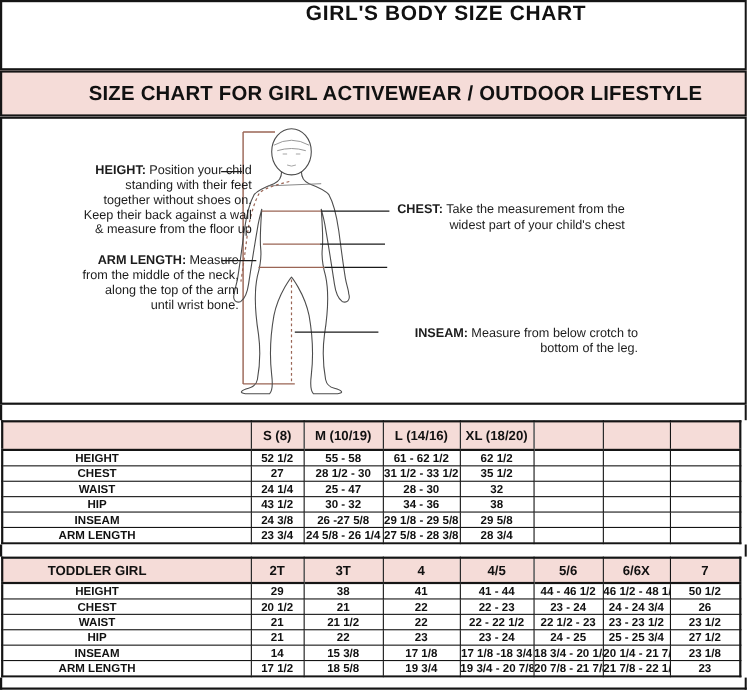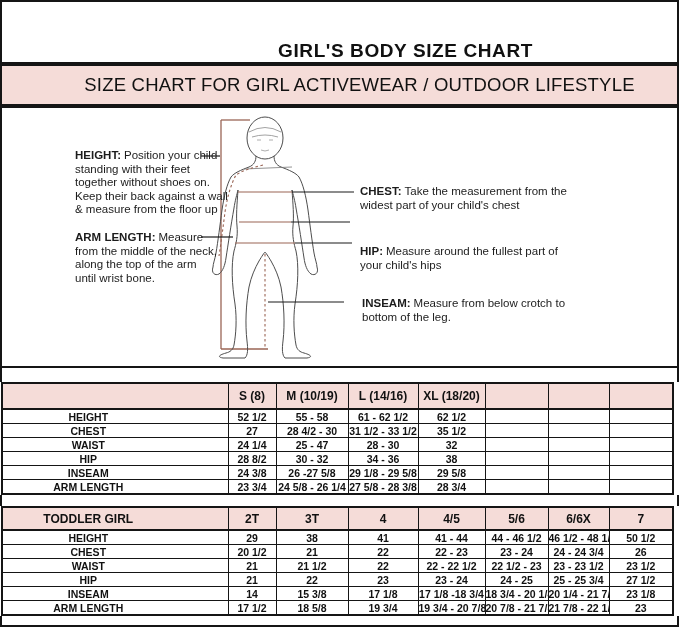--- a/index.html
+++ b/index.html
@@ -2,27 +2,27 @@
 <html><head>
 <meta charset="utf-8">
 <style>
   html,body{margin:0;padding:0;background:#fff;}
   #page{
     position:relative;width:679px;height:632px;background:#fff;
     font-family:"Liberation Sans",sans-serif;color:#111;overflow:hidden;
   }
   .frame{border:2px solid #151515;background:#fff;box-sizing:border-box;margin:0;}
   
-  #title-box{height:64px;display:flex;align-items:flex-end;justify-content:center;}
+  #title-box{height:64px;display:flex;align-items:flex-start;justify-content:center;}
   #page-title{font-size:19px;font-weight:bold;letter-spacing:.6px;padding-left:132px;white-space:nowrap;}
   
   #banner{height:42px;background:#f5dcd8;display:flex;align-items:center;justify-content:center;}
-  #banner-text{font-size:18.5px;font-weight:normal;letter-spacing:.2px;white-space:nowrap;margin-left:40px;}
-  
-  #diagram{position:relative;height:262px;}
+  #banner-text{font-size:18.5px;font-weight:bold;letter-spacing:.2px;white-space:nowrap;margin-left:40px;}
+  
+  #diagram{position:relative;height:262px;text-align:right;}
   #figure-svg{position:absolute;left:0;top:0;}
   .note{position:absolute;font-size:11.5px;line-height:13.5px;color:#1c1c1c;}
   .note b{margin-right:3px;}
   
   .gapband{box-sizing:border-box;border-left:2px solid #151515;border-right:2px solid #151515;background:#fff;}
   #gap1{height:14px;}
   #gap2{height:11px;}
   #bottom-band{height:11px;border-bottom:2px solid #151515;}
   
   table.sizes{border-collapse:collapse;width:658px;border:2px solid #151515;table-layout:fixed;margin:0 1px;}
@@ -106,23 +106,20 @@
 
     <div class="note" style="left:73px;top:41px;width:154px">
       <b>HEIGHT:</b><span>Position your child standing with their feet together without shoes on. Keep their back against a wall &amp; measure from the floor up</span>
     </div>
     <div class="note" style="left:358px;top:77px;width:208px">
       <b>CHEST:</b><span>Take the measurement from the widest part of your child's chest</span>
     </div>
     <div class="note" style="left:73px;top:123px;width:142px">
       <b>ARM LENGTH:</b><span>Measure from the middle of the neck, along the top of the arm until wrist bone.</span>
     </div>
-    <div class="note" style="left:358px;top:137px;width:205px">
-      <b>HIP:</b><span>Measure around the fullest part of your child's hips</span>
-    </div>
     <div class="note" style="left:360px;top:189px;width:218px">
       <b>INSEAM:</b><span>Measure from below crotch to bottom of the leg.</span>
     </div>
   </div>
 
   <div id="gap1" class="gapband"></div>
 
   <table id="size-table" class="sizes">
       <colgroup>
         <col style="width: 226px;">
@@ -153,40 +150,40 @@
           <td>55 - 58</td>
           <td>61 - 62 1/2</td>
           <td>62 1/2</td>
           <td></td>
           <td></td>
           <td></td>
         </tr>
         <tr>
           <td class="rowlabel">CHEST</td>
           <td>27</td>
-          <td>28 4/2 - 30</td>
+          <td>28 1/2 - 30</td>
           <td>31 1/2 - 33 1/2</td>
           <td>35 1/2</td>
           <td></td>
           <td></td>
           <td></td>
         </tr>
         <tr>
           <td class="rowlabel">WAIST</td>
           <td>24 1/4</td>
           <td>25 - 47</td>
           <td>28 - 30</td>
           <td>32</td>
           <td></td>
           <td></td>
           <td></td>
         </tr>
         <tr>
           <td class="rowlabel">HIP</td>
-          <td>28 8/2</td>
+          <td>43 1/2</td>
           <td>30 - 32</td>
           <td>34 - 36</td>
           <td>38</td>
           <td></td>
           <td></td>
           <td></td>
         </tr>
         <tr>
           <td class="rowlabel">INSEAM</td>
           <td>24 3/8</td>

